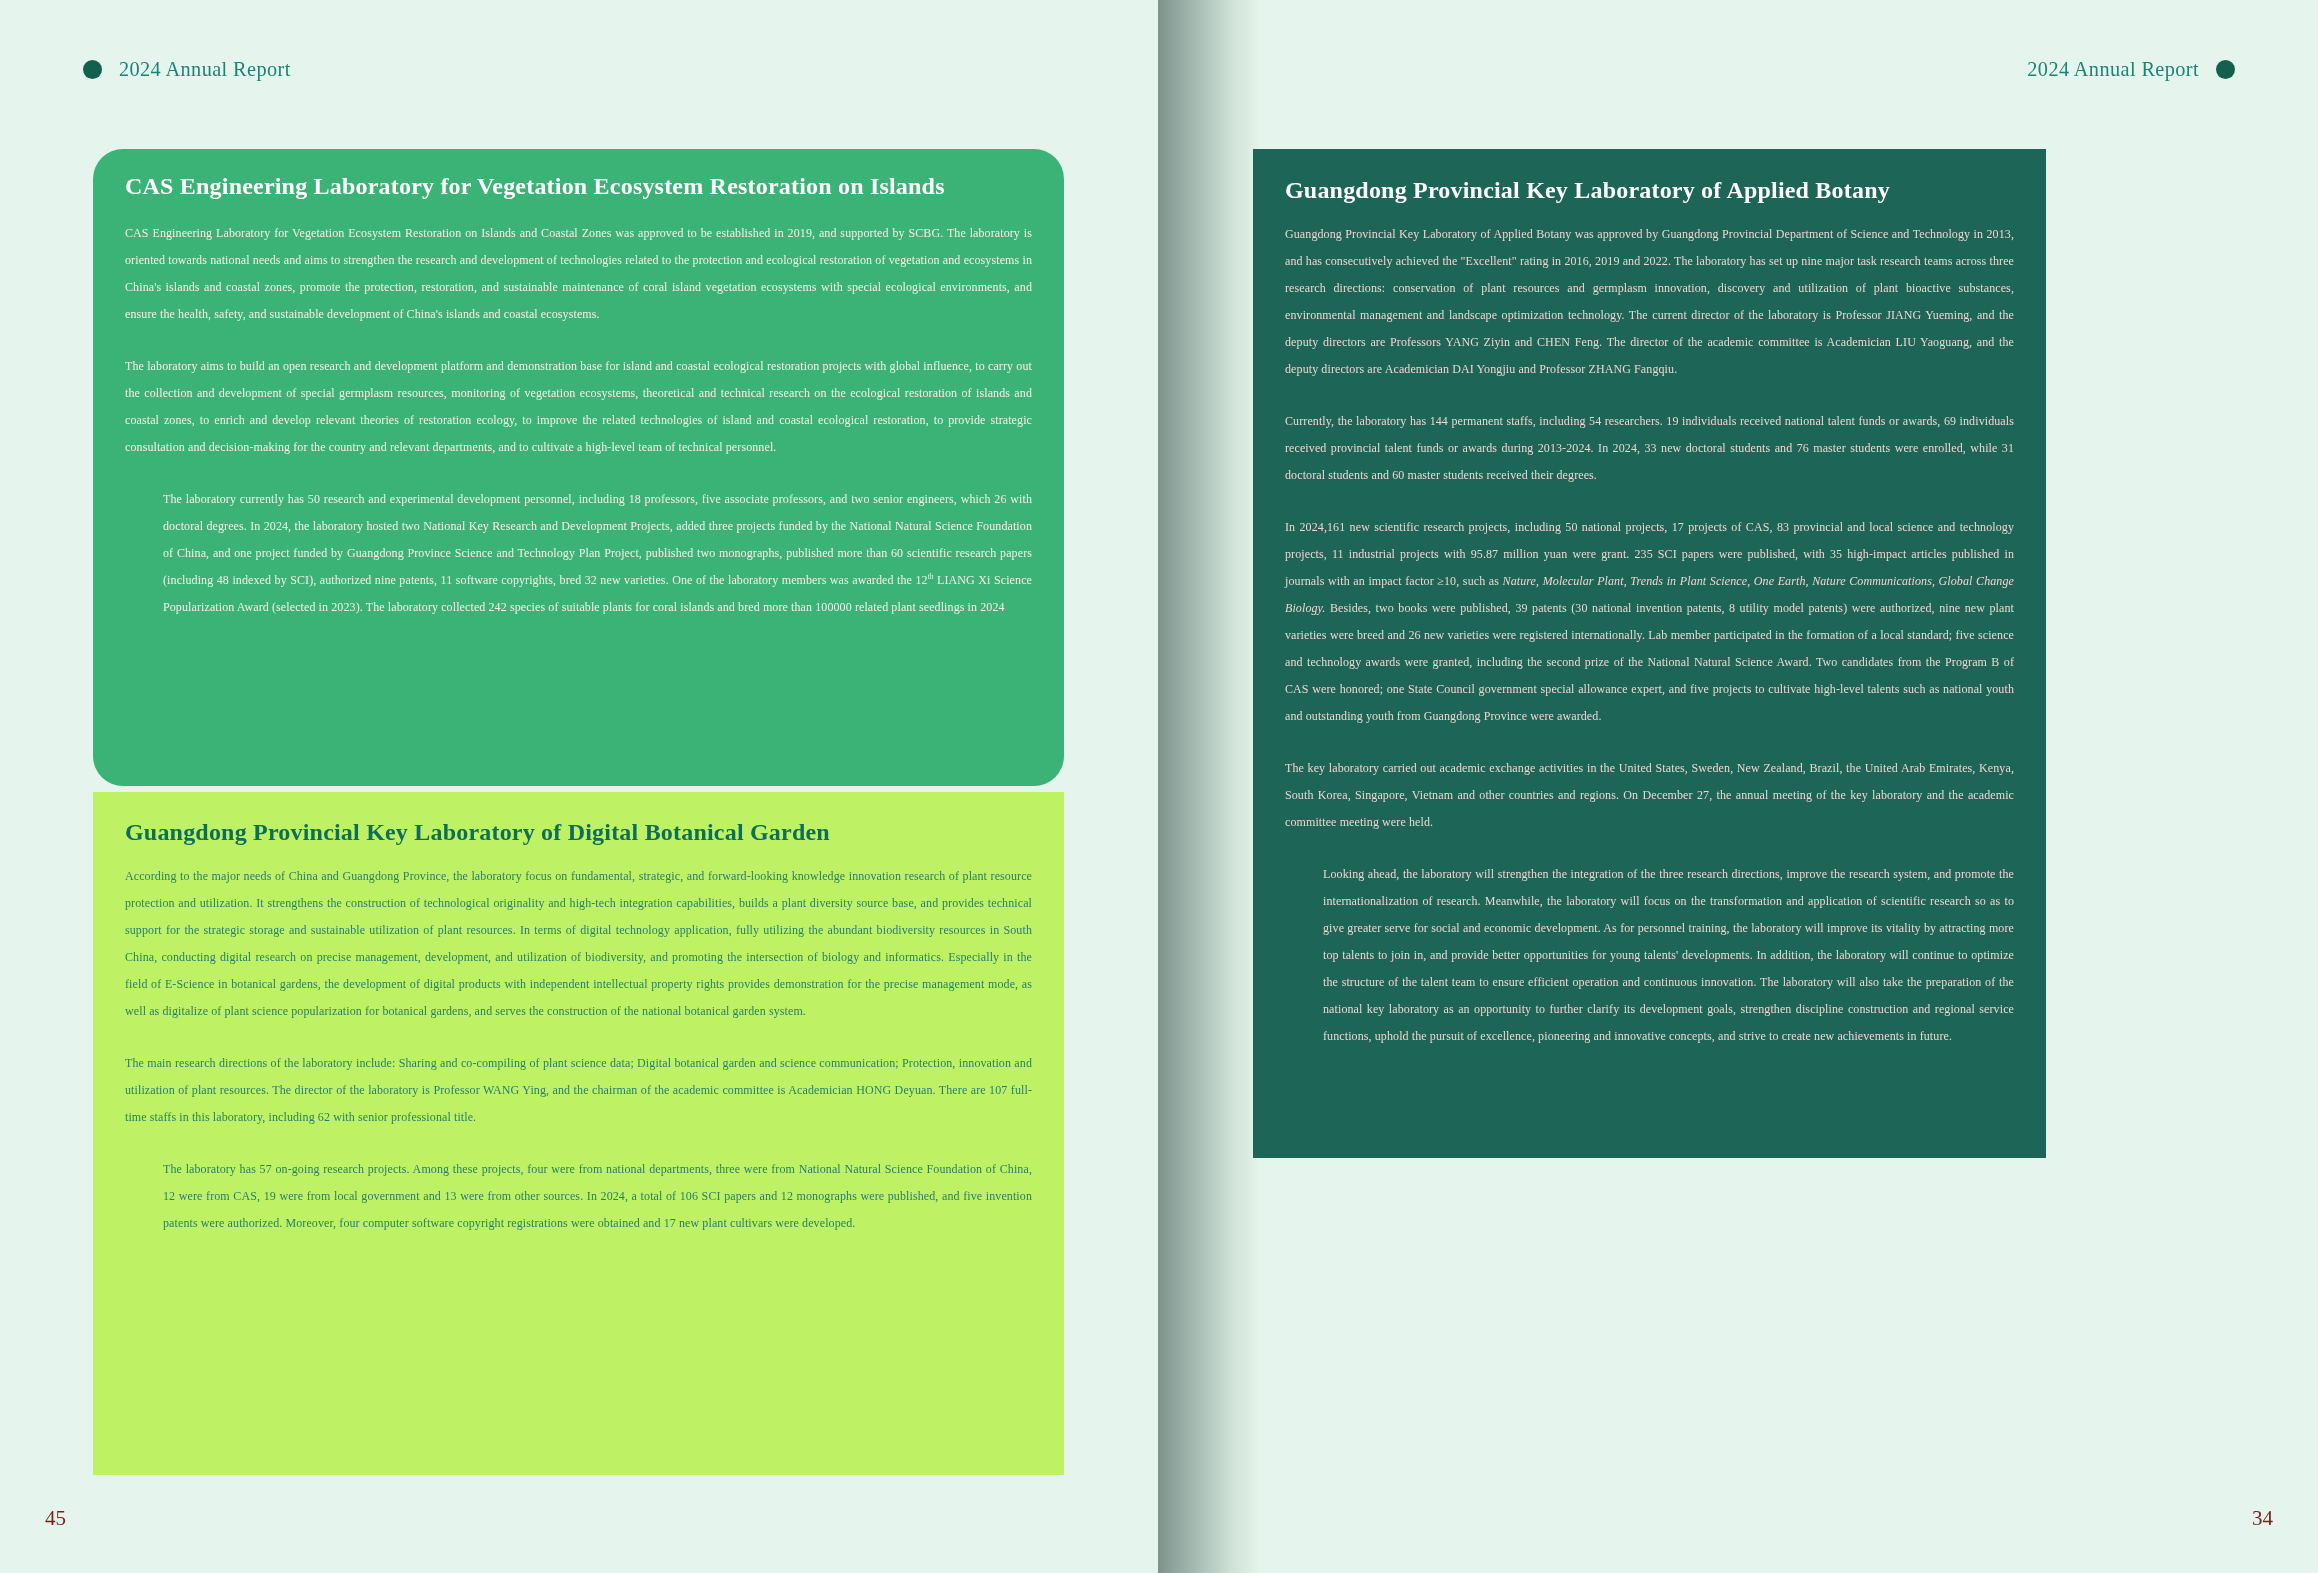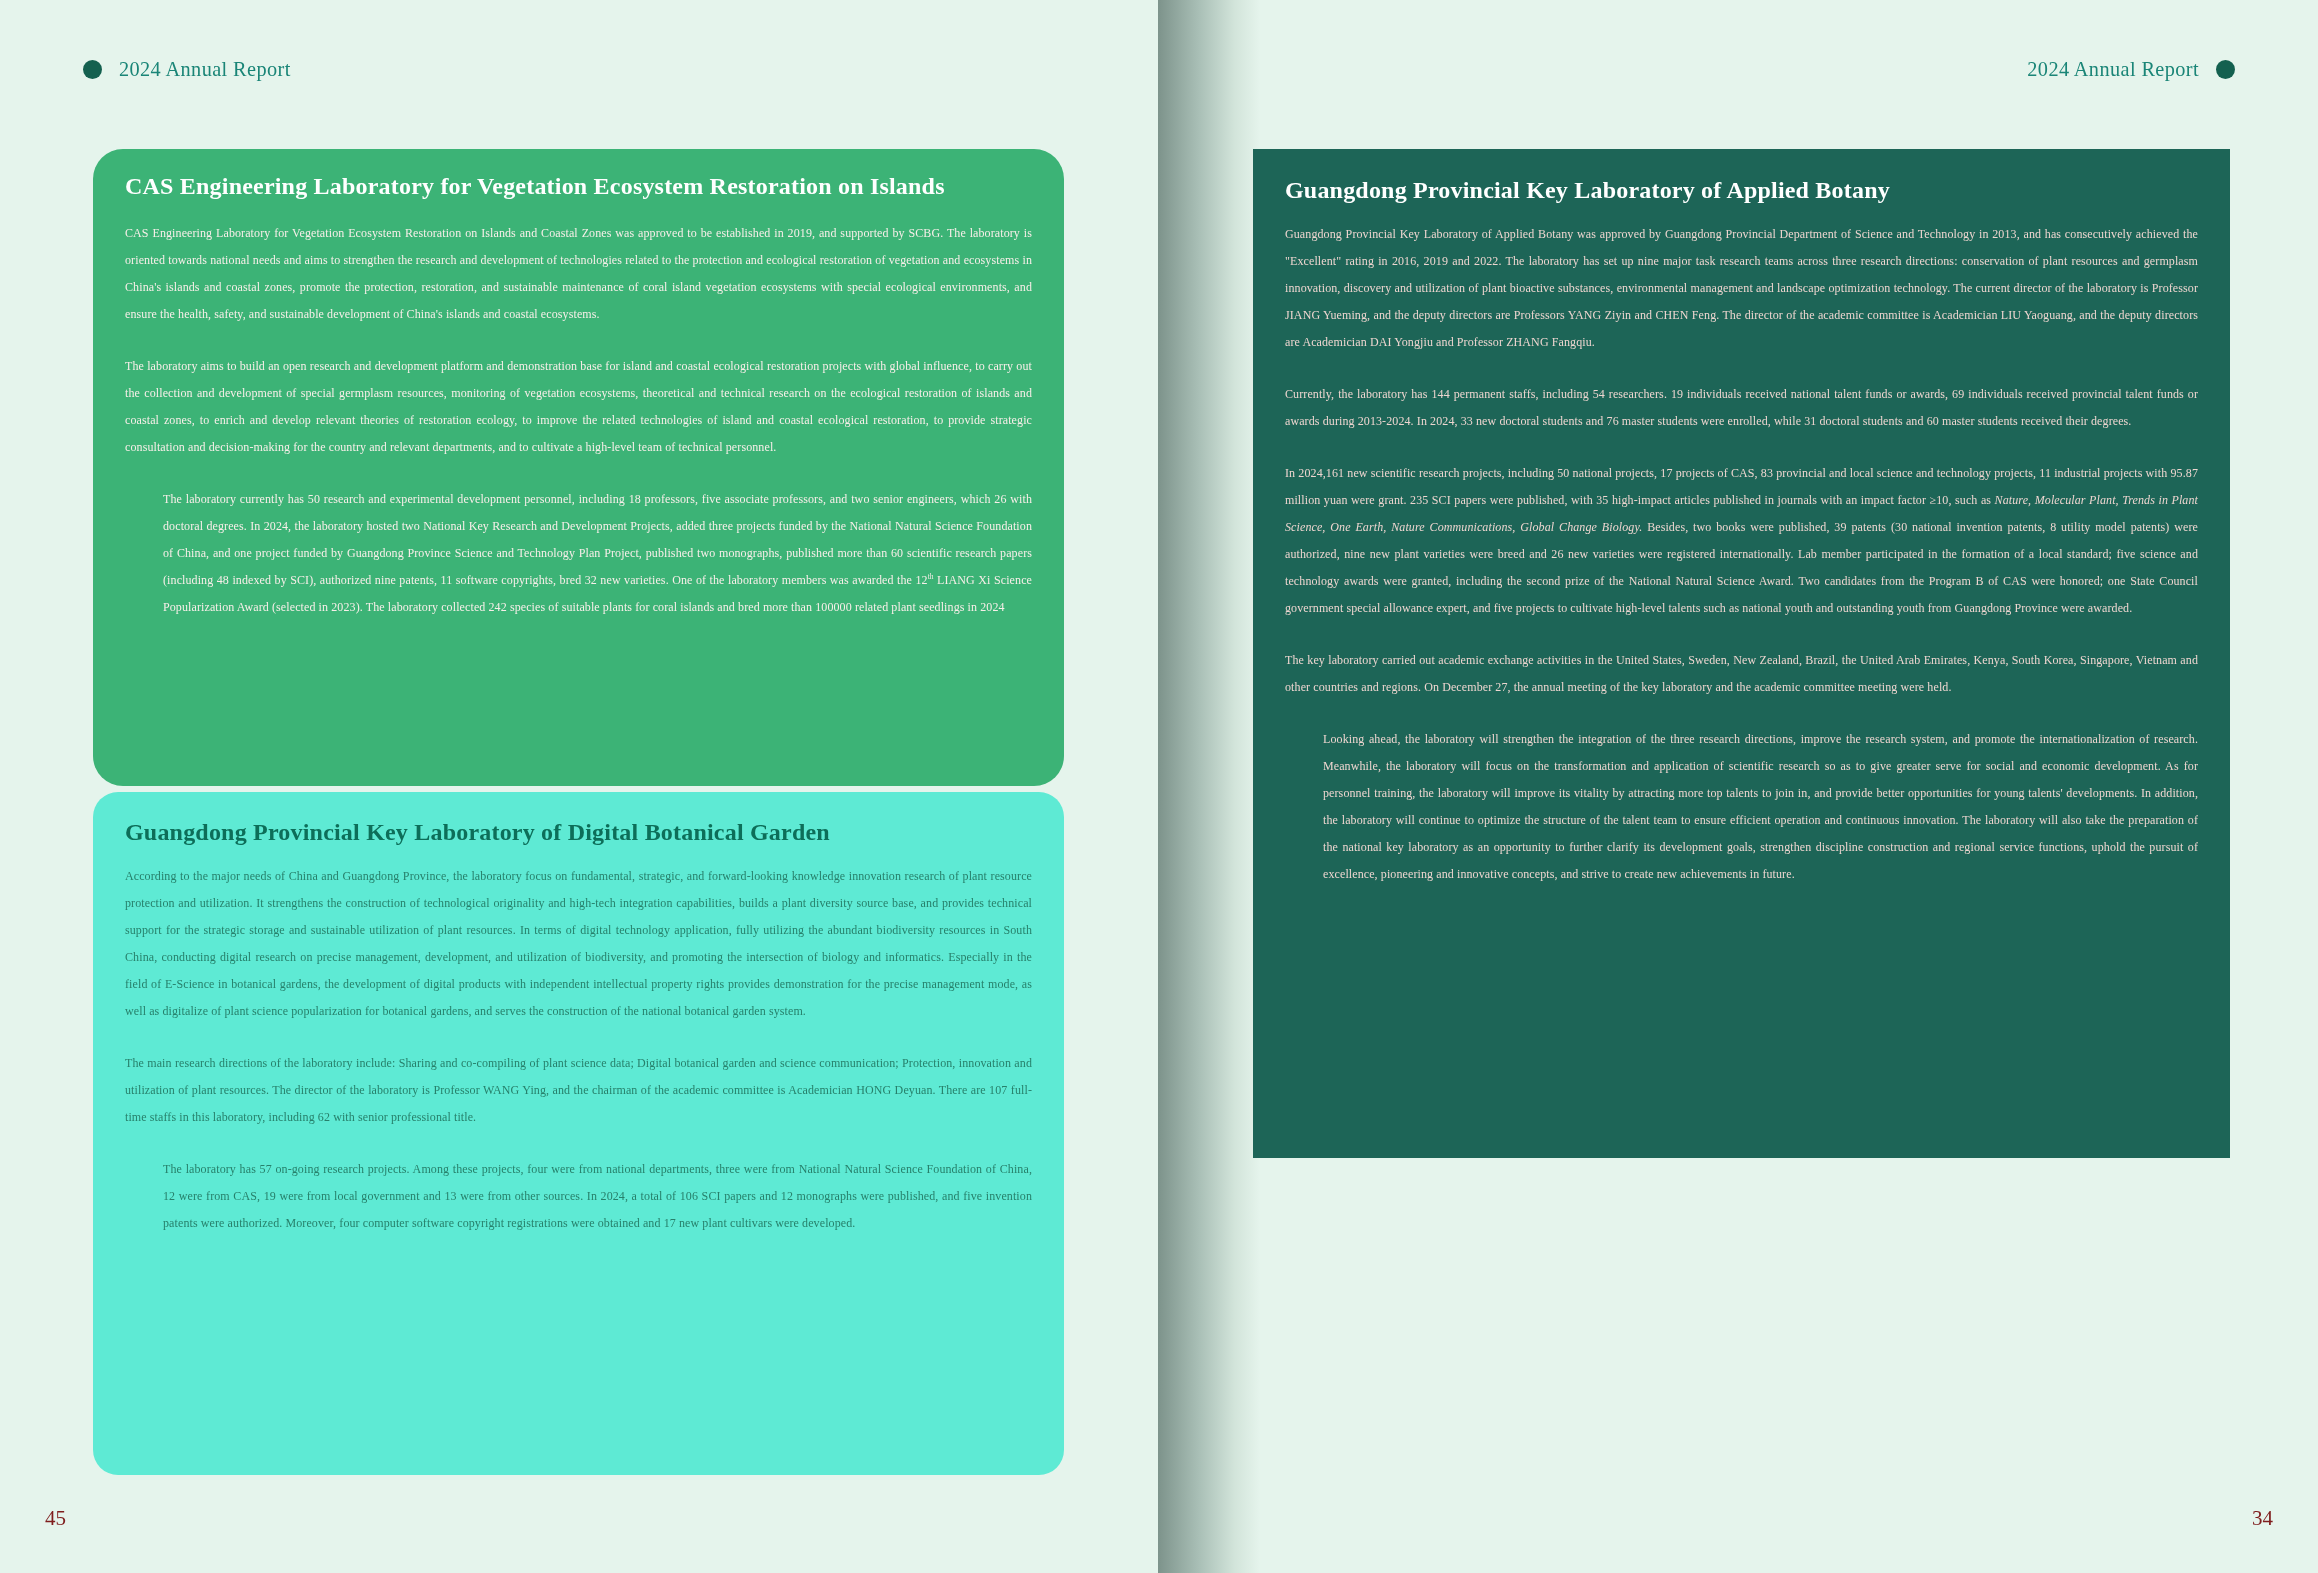--- a/index.html
+++ b/index.html
@@ -24,30 +24,30 @@
   .page-header.right{right:84px;flex-direction:row-reverse;}
   .dot{width:19px;height:19px;border-radius:50%;background:#14604f;}
   .page-number{
     position:absolute;top:1506px;font-size:21px;color:#7f1d1d;
   }
   .page-number.left{left:45px;}
   .page-number.right{right:46px;}
 
   .col{position:absolute;top:149px;}
   .col.left{left:93px;width:971px;}
-  .col.right{left:1253px;width:977px;}
+  .col.right{left:1253px;width:793px;}
 
   .box{box-sizing:border-box;}
   .box1{
     background:#3cb376;min-height:637px;margin-bottom:5.6px;
     padding:21px 32px 12.6px 32px;color:#f8efe9;border-radius:30px;
   }
   .box2{
-    background:#5eead4;min-height:683px;
-    padding:24px 32px 14px 32px;color:#27806b;border-radius:25px;
+    background:#bef264;min-height:683px;
+    padding:24px 32px 14px 32px;color:#27806b;
   }
   .box3{
     background:#1d6557;min-height:1009px;
     padding:25px 32px 17px 32px;color:#eed6d0;
   }
   .box-title{
     font-size:24px;font-weight:bold;line-height:32px;
     margin:0 0 17px 0;letter-spacing:0.2px;
   }
   .box1 .box-title{color:#ffffff;margin-bottom:18px;}

